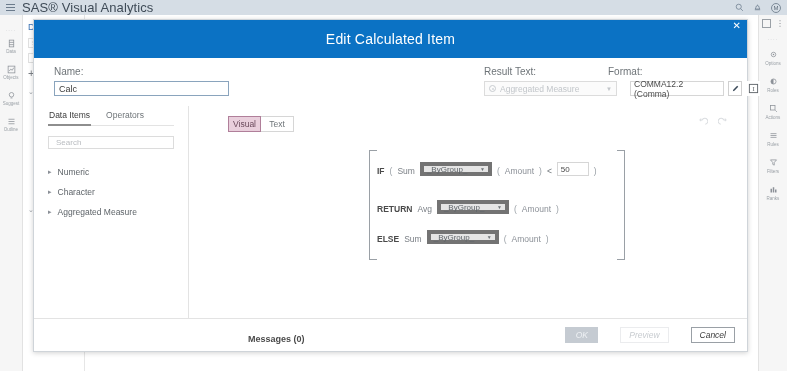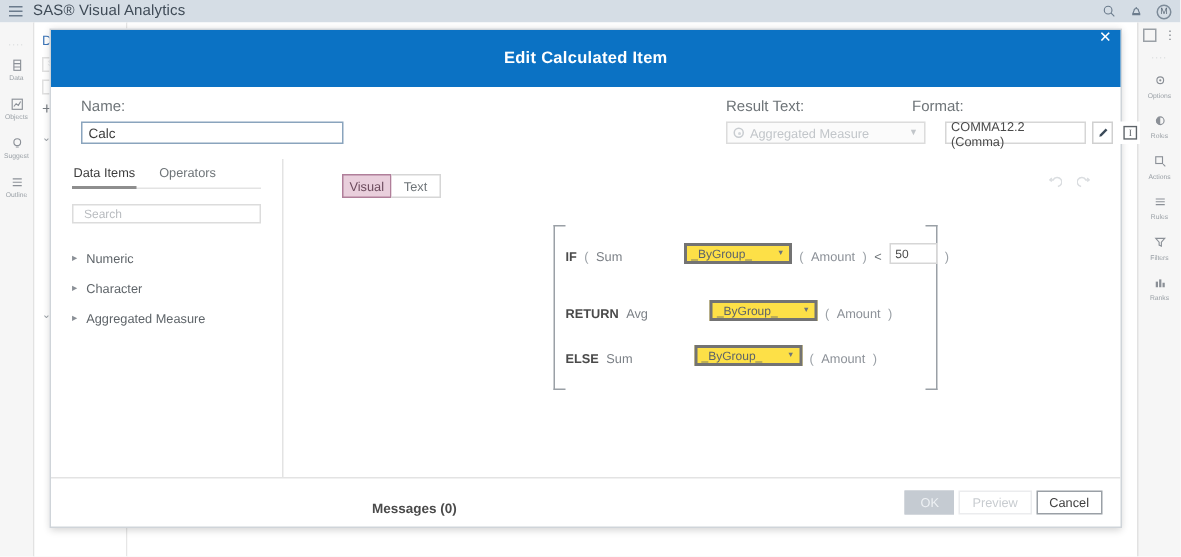--- a/index.html
+++ b/index.html
@@ -22,21 +22,21 @@
     background:#d5dde5;
     display:flex; align-items:center;
     padding:0 6px;
   }
   #app-menu-icon {
     width:9px; height:9px; margin-right:7px;
     display:flex; flex-direction:column; justify-content:space-between;
     padding:1px 0;
   }
   #app-menu-icon i { display:block; height:1px; background:#6b7b8c; }
-  #app-title { font-size:10px; color:#3f4b57; letter-spacing:.1px; }
+  #app-title { font-size:13px; color:#3f4b57; letter-spacing:.1px; }
   #app-header-right { margin-left:auto; display:flex; align-items:center; gap:9px; }
   .hdr-ico { width:9px; height:9px; color:#6b7b8c; display:block; }
   #app-avatar {
     width:10px; height:10px; border-radius:50%;
     border:1px solid #7d8b99; color:#5f6d7b;
     font-size:6px; line-height:8px; text-align:center;
   }
 
   
   #left-rail {
@@ -85,21 +85,21 @@
   #modal {
     position:absolute; left:33px; top:19px; width:715px; height:333px;
     background:#ffffff; border:1px solid #cfd4d9;
     box-shadow:0 1px 5px rgba(0,0,0,.18);
     display:flex; flex-direction:column;
   }
   #modal-titlebar {
     height:38px; background:#0b72c4; position:relative;
     display:flex; align-items:center; justify-content:center;
   }
-  #modal-title { color:#ffffff; font-size:11px; font-weight:bold; letter-spacing:.2px; }
+  #modal-title { color:#ffffff; font-size:14px; font-weight:normal; letter-spacing:.2px; }
   #modal-close {
     position:absolute; right:6px; top:1px;
     color:#ffffff; font-size:10px; line-height:10px; cursor:pointer;
   }
 
   #modal-body { flex:1; position:relative; }
 
   
   #form-row { position:absolute; left:0; right:0; top:0; height:48px; }
   .field-label { font-size:10px; color:#6e7478; margin-bottom:4px; display:block; }
@@ -186,40 +186,40 @@
     position:absolute; left:8px; display:flex; align-items:flex-end; gap:5px;
     font-size:8.5px; color:#7a7f85; white-space:nowrap;
   }
   #expr-row-if { top:12px; }
   #expr-row-return { top:50px; }
   #expr-row-else { top:80px; }
   .kw { font-weight:bold; color:#4a4a4a; font-size:8.5px; }
   .paren { color:#9aa0a6; }
   .agg { color:#7a7f85; }
   .ddl {
-    width:72px; height:14px; border:2px solid #737373; background:#fde047;
+    width:72px; height:14px; border:4px solid #737373; background:#e5e5e5;
     font-size:8px; color:#5e6469; padding:0 3px;
-    display:flex; align-items:center; cursor:pointer;margin-left:36px;
+    display:flex; align-items:center; cursor:pointer;
   }
   .ddl-caret { margin-left:auto; font-size:5px; color:#6e7478; }
   .operand { color:#8b9097; }
   .op { color:#6e7478; }
   .numbox {
     width:32px; height:14px; border:1px solid #d6d6d6; background:#fff;
     font-size:8px; color:#4a4a4a; padding:0 3px;
     display:flex; align-items:center; cursor:text;
   }
 
   #messages { position:absolute; left:39px; top:228px; font-size:9px; font-weight:bold; color:#4a4a4a;padding-left:20px; }
 
   
   #modal-footer {
     height:33px; border-top:1px solid #e3e3e3;
     display:flex; align-items:center; justify-content:flex-end;
-    padding-right:12px; gap:3px;
+    padding-right:12px; gap:22px;font-style:italic;
   }
   .btn {
     height:16px; min-width:33px; padding:0 8px; font-size:8.5px;
     display:flex; align-items:center; justify-content:center;
     border:1px solid transparent; background:#fff; cursor:pointer;
     font-family:"Liberation Sans", sans-serif;
   }
   .btn-ok { background:#c5cbd2; color:#eef1f4; border-color:#c5cbd2; cursor:default; }
   .btn-disabled { color:#c8ccd0; border-color:#ebecee; cursor:default; }
   .btn-cancel { color:#3c3c3c; border-color:#9aa0a6; }

